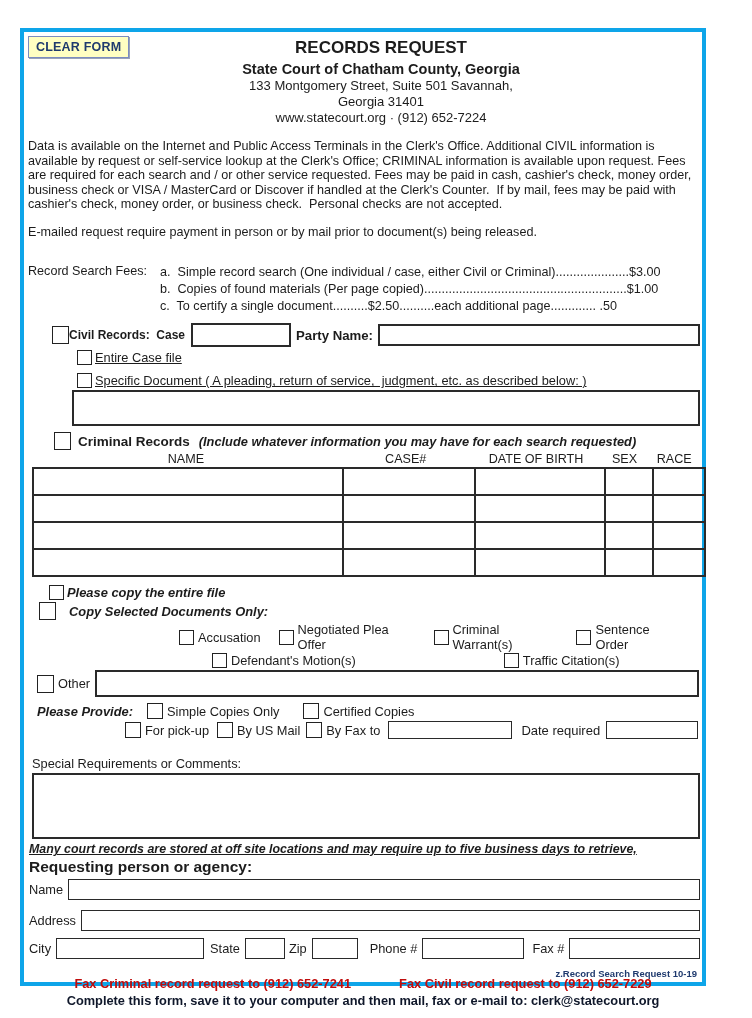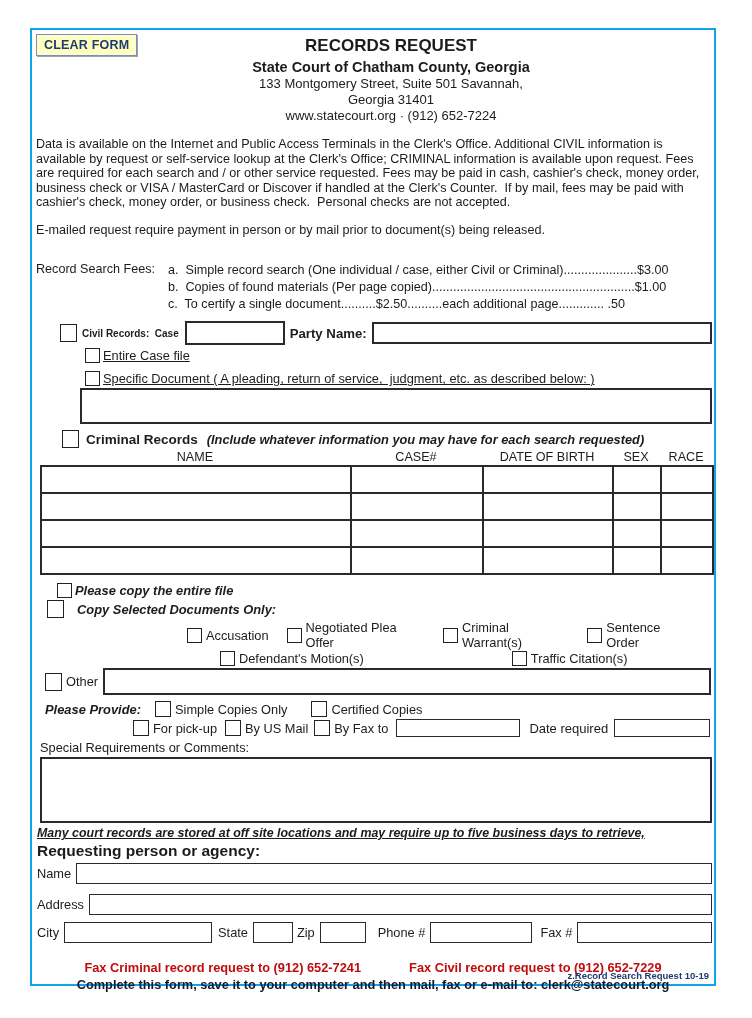--- a/index.html
+++ b/index.html
@@ -1,34 +1,34 @@
 <!DOCTYPE html>
 <html><head>
 <meta charset="utf-8">
 <style>
   html,body{margin:0;padding:0;background:#ffffff;}
   body{width:752px;height:1018px;position:relative;font-family:"Liberation Sans",sans-serif;color:#1c1c1c;}
-  .page{position:absolute;left:30px;top:28px;width:686px;height:958px;border:2px solid #0ea5e9;background:#fff;box-sizing:border-box;}
+  .page{position:absolute;left:20px;top:28px;width:686px;height:958px;border:4px solid #0ea5e9;background:#fff;box-sizing:border-box;}
   .clear-btn{position:absolute;top:4px;left:4px;background:#ffffc2;border:1px solid #7b8cc0;box-shadow:1px 1px 0 #9aa4b8;color:#1f3a6e;font-weight:bold;font-size:12.5px;font-family:"Liberation Sans",sans-serif;padding:3px 7px;letter-spacing:.2px;cursor:pointer;}
   .hdr{text-align:center;margin-top:6px;padding-left:36px;}
   .title{font-size:17px;font-weight:bold;}
   .sub{font-size:14.5px;font-weight:bold;margin-top:3px;}
   .addr{font-size:13px;margin-top:1px;}
   .para{margin:14px 4px 0 4px;font-size:12.6px;line-height:1.16;white-space:pre-wrap;}
   .para2{margin-top:13px;}
   .fees{display:flex;margin:24px 2px 0 4px;font-size:12.6px;}
   .fees-label{width:132px;flex:none;}
   .fees-lines{flex:1;line-height:1.37;}
   .fees-lines div{white-space:pre-wrap;}
   .cb{display:inline-block;width:14px;height:14px;border:1.7px solid #222;background:#fff;flex:none;box-sizing:content-box;cursor:pointer;}
   .cb.big{width:15px;height:16px;}
   .ibox{border:2px solid #2a2a2a;background:#fff;box-sizing:border-box;}
   .row{display:flex;align-items:center;}
   .civil-row{margin:8px 2px 0 28px;}
-  .civil-label{font-weight:bold;font-size:10px;margin-left:5px;white-space:pre-wrap;}
+  .civil-label{font-weight:bold;font-size:12px;white-space:pre-wrap;}
   .case-input{width:100px;height:24px;margin-left:6px;}
   .party-label{font-weight:bold;font-size:13.2px;margin-left:5px;}
   .party-input{flex:1;height:22px;margin-left:5px;}
   .subrow{margin:3px 2px 0 53px;text-decoration:underline;}
   .sublabel{font-size:12.8px;margin-left:3px;white-space:pre-wrap;}
   .bigbox{margin:2px 2px 0 48px;height:36px;}
   .crim-row{margin:6px 2px 0 30px;}
   .crim-label{font-weight:bold;font-size:13.5px;margin-left:7px;}
   .crim-note{font-weight:bold;font-style:italic;font-size:12.8px;margin-left:9px;}
   .colhdr{display:grid;grid-template-columns:46.1% 19.7% 19.3% 7.2% 7.7%;margin:2px 2px 0 8px;font-size:12.6px;text-align:center;}
@@ -45,21 +45,21 @@
   .other-row{margin:2px 2px 0 13px;}
   .other-input{flex:1;height:27px;margin-left:5px;margin-right:1px;}
   .provide1{margin:6px 2px 0 10px;}
   .provide2{margin:2px 2px 0 101px;}
   .plain{font-size:12.8px;margin-left:4px;}
   .mlcb{margin-left:14px;}
   .mlcb2{margin-left:24px;}
   .fax-input{width:124px;height:18px;margin-left:8px;border-width:1.7px;}
   .date-label{font-size:13px;margin-left:9px;}
   .date-input{flex:1;height:18px;margin-left:6px;margin-right:2px;border-width:1.7px;}
-  .special{margin:3px 2px 0 8px;font-size:12.8px;}
+  .special{margin:17px 2px 0 8px;font-size:12.8px;}
   .comments{margin:2px 2px 0 8px;height:66px;}
   .offsite{margin:3px 0 0 5px;font-weight:bold;font-style:italic;font-size:12.4px;text-decoration:underline;}
   .reqhead{margin:2px 0 0 5px;font-weight:bold;font-size:15.5px;}
   .fieldrow{margin:3px 2px 0 5px;}
   .flabel{font-size:12.8px;flex:none;}
   .line-input{flex:1;height:21px;border-width:1.7px;margin-left:5px;}
   .addr-row{margin-top:10px;}
   .city-row{margin-top:7px;}
   .w-city{width:148px;flex:none;}
   .w-state{width:40px;flex:none;}

